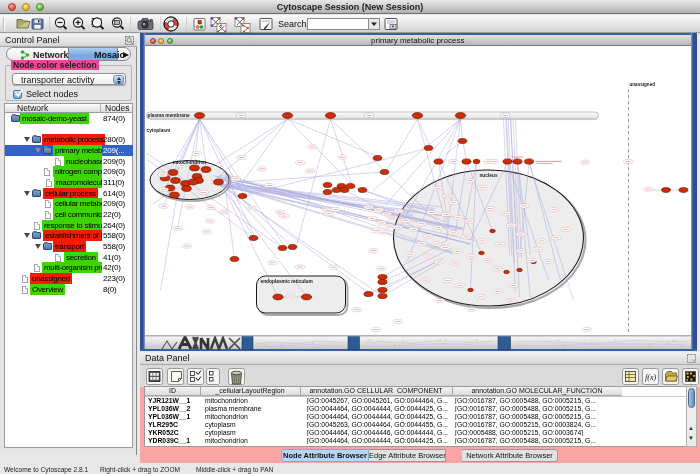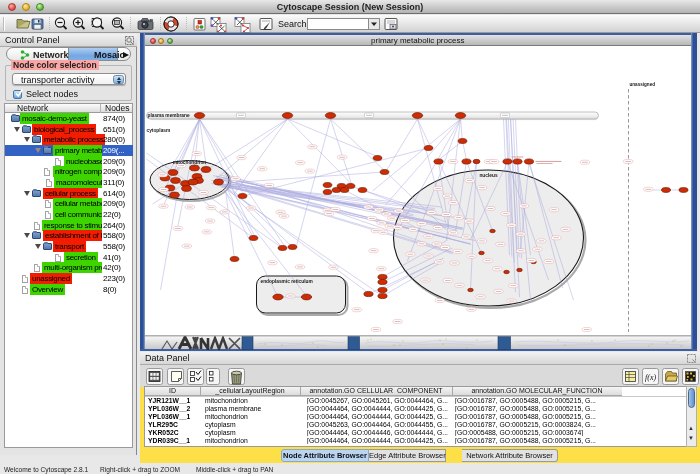--- a/index.html
+++ b/index.html
@@ -26,21 +26,21 @@
   .r { background:#f21d00; }
   .num { position:absolute; left:103px; font-size:8px; letter-spacing:-0.2px; color:#000; white-space:nowrap; }
   .trow { position:absolute; width:129px; height:11px; line-height:11px; }
   .arr { position:absolute; top:3px; width:0; height:0; border-left:3.5px solid transparent; border-right:3.5px solid transparent; border-top:5px solid #4a4a4a; }
   .fold { position:absolute; top:2px; width:9px; height:7px; background:linear-gradient(#7d9cc8,#5578ab); border:0.5px solid #2e4a72; border-radius:1px; }
   .fold:before { content:""; position:absolute; left:0px; top:-2px; width:4px; height:2px; background:#5578ab; border-radius:1px 1px 0 0; }
   .file { position:absolute; top:1.5px; width:6px; height:8px; background:#fff; border:0.6px solid #a2a2a2; }
   .file:after{ content:""; position:absolute; right:-0.5px; top:-0.5px; width:2px; height:2px; background:#fff; border-left:0.6px solid #b8b8b8; border-bottom:0.6px solid #b8b8b8;}
 
   
-  #dpanel { left:140px; top:352px; width:560px; height:111px; background:#fde047; }
+  #dpanel { left:140px; top:352px; width:560px; height:111px; background:#fca5a5; }
 
   
   #status { left:0; top:463px; width:700px; height:11px; background:#e8e8e8; font-size:6.6px; color:#222; }
 </style>
 </head>
 <body>
   <div class="abs" id="titlebar">
     <div class="title">Cytoscape Session (New Session)</div>
     <div class="light" style="left:8px;background:radial-gradient(circle at 35% 30%,#ffb3ad,#e4554a 60%,#b33a30);border:0.5px solid #a33;"></div>
     <div class="light" style="left:22px;background:radial-gradient(circle at 35% 30%,#ffe9b0,#f2b13c 60%,#c78a1e);border:0.5px solid #a80;"></div>
@@ -171,21 +171,21 @@
         <circle cx="2.5" cy="8" r="1.8" fill="#2faf2f"></circle>
         <circle cx="7.5" cy="5" r="1.8" fill="#2faf2f"></circle>
         <path d="M3 2 L7.5 5 L3 8" stroke="#2faf2f" fill="none"></path>
       </svg>
       <span class="abs" style="left:26px;top:2px;font-size:9px;font-weight:bold;color:#222;">Network</span>
       <span class="abs" style="left:74px;top:2px;font-size:9px;font-weight:bold;color:#111;padding-left:13px;">Mosaic</span>
       <div class="abs" style="left:116px;top:4px;width:0;height:0;border-top:3.5px solid transparent;border-bottom:3.5px solid transparent;border-left:6px solid #111;"></div>
     </div>
 
     <div class="abs" style="left:5px;top:31px;width:127px;height:36px;border:1px solid #b5b5b5;border-radius:2px;"></div>
-    <span class="abs" style="left:11px;top:26px;background:#fca5a5;padding:0 2px;font-size:8.5px;font-weight:bold;color:#222;">Node color selection</span>
+    <span class="abs" style="left:11px;top:26px;background:#ec4899;padding:0 2px;font-size:8.5px;font-weight:bold;color:#222;">Node color selection</span>
 
     <div class="abs" style="left:12px;top:39px;width:114px;height:12px;background:linear-gradient(#ffffff,#f0f0f0);border:1px solid #8e8e8e;border-radius:3px;box-shadow:0 1px 1px rgba(0,0,0,.25);">
       <span class="abs" style="left:8px;top:0px;font-size:9px;color:#111;line-height:12px;">transporter activity</span>
       <div class="abs" style="right:1px;top:0.5px;width:11px;height:9.5px;background:linear-gradient(#cfe3f7,#7fb0e2);border:0.5px solid #6b8cb0;border-radius:2.5px;">
         <div class="abs" style="left:3px;top:1px;width:0;height:0;border-left:2.5px solid transparent;border-right:2.5px solid transparent;border-bottom:3px solid #234;"></div>
         <div class="abs" style="left:3px;top:5.5px;width:0;height:0;border-left:2.5px solid transparent;border-right:2.5px solid transparent;border-top:3px solid #234;"></div>
       </div>
     </div>
 
     <div class="abs" style="left:13px;top:56px;width:9px;height:9px;background:linear-gradient(#cfe6fb,#6aa5dd);border:1px solid #49759c;border-radius:2px;">
@@ -199,26 +199,20 @@
     <div class="abs" style="left:4px;top:69px;width:129px;height:10px;background:linear-gradient(#fcfcfc,#dcdcdc);border:1px solid #9a9a9a;">
       <span class="abs" style="left:12px;top:-1px;font-size:8.5px;color:#111;">Network</span>
       <span class="abs" style="left:100px;top:-1px;font-size:8.5px;color:#111;text-align:center;">Nodes</span>
       <div class="abs" style="left:95px;top:0;width:1px;height:9px;background:#b5b5b5;"></div>
     </div>
     <div class="abs" id="tree" style="left:0;top:79px;width:137px;height:230px;">
       <div class="trow" style="top:0px;">
         <div class="fold" style="left:11px;"></div>
         <span class="treelbl g" style="left:20px;position:absolute;">mosaic-demo-yeast</span>
         <span class="num">874(0)</span>
-      </div>
-      <div class="trow" style="top:11px;">
-        <div class="arr" style="left:14px;"></div>
-        <div class="fold" style="left:22px;"></div>
-        <span class="treelbl r" style="left:32px;position:absolute;">biological_process</span>
-        <span class="num">651(0)</span>
       </div>
       <div class="trow" style="top:21px;">
         <div class="arr" style="left:24px;"></div>
         <div class="fold" style="left:32px;"></div>
         <span class="treelbl r" style="left:42px;position:absolute;">metabolic process</span>
         <span class="num">280(0)</span>
       </div>
       <div class="trow" style="top:32px;">
         <div class="abs" style="left:5px;top:0;width:128px;height:11px;background:#3162c4;"></div>
         <div class="arr" style="left:35px;border-top-color:#9a8a7a;"></div>

